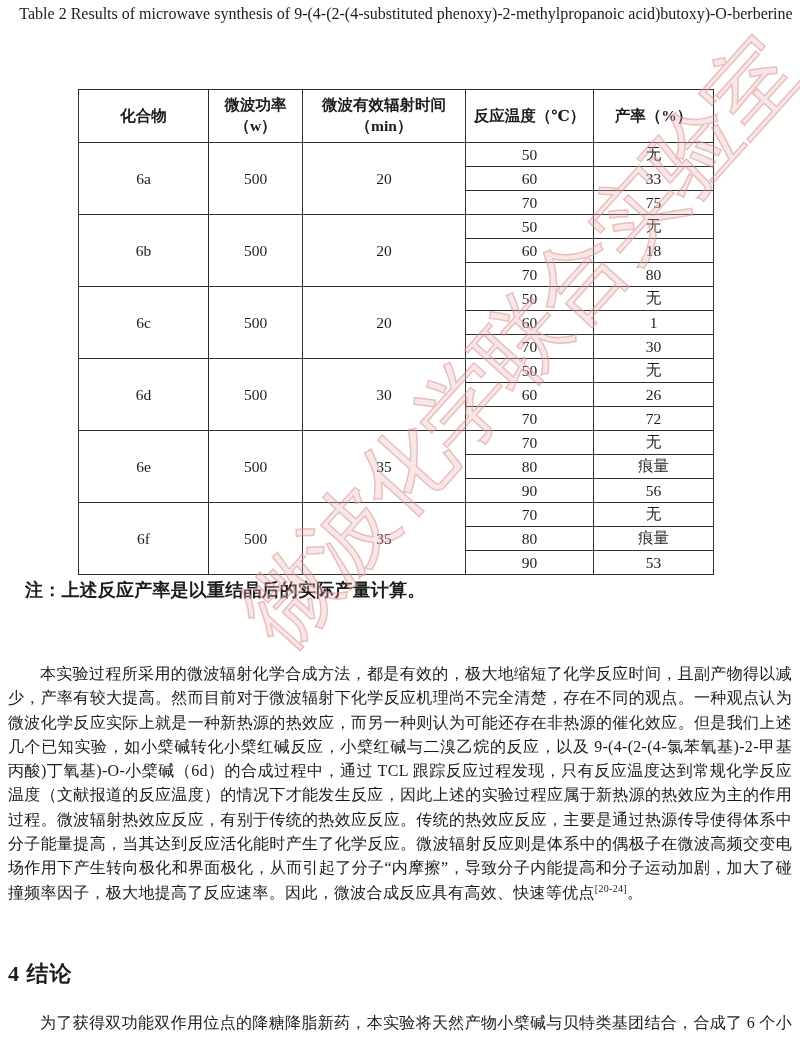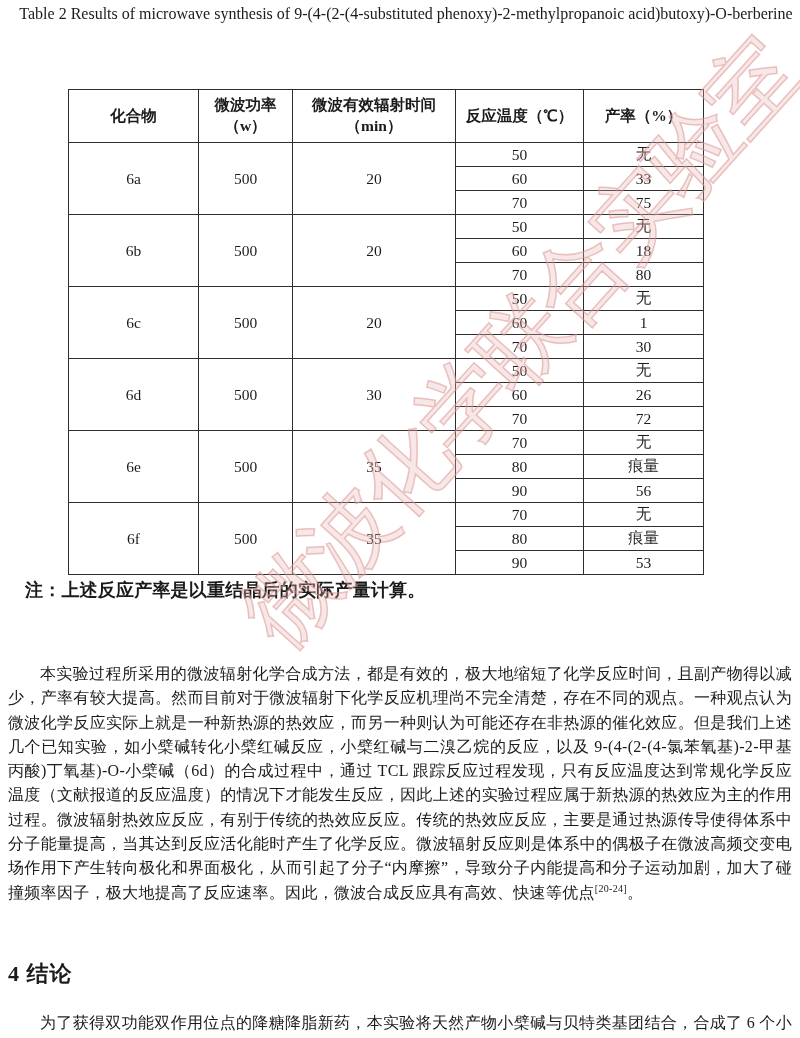--- a/index.html
+++ b/index.html
@@ -40,21 +40,21 @@
     font-size: 16px;
     letter-spacing: 0.2px;
   }
   .caption-en {
     margin-top: 5px;
     text-align: center;
     font-size: 16px;
     padding-left: 12px;
   }
 
-  .table-wrap { position: absolute; left: 68px; top: 84px; font-family: Liberation Serif, serif; }
+  .table-wrap { position: absolute; left: 78px; top: 84px; }
   table.results {
     border-collapse: collapse;
     table-layout: fixed;
     width: 635px;
     background: transparent;
   }
   table.results th, table.results td {
     border: 1px solid #2e2e2e;
     text-align: center;
     vertical-align: middle;

